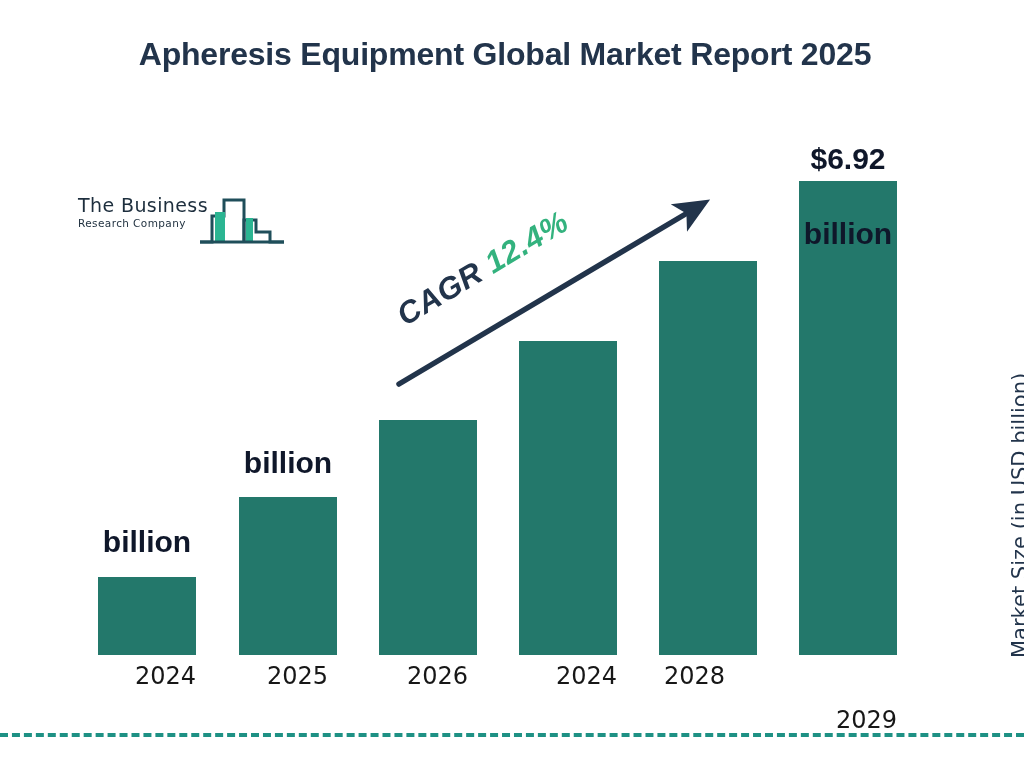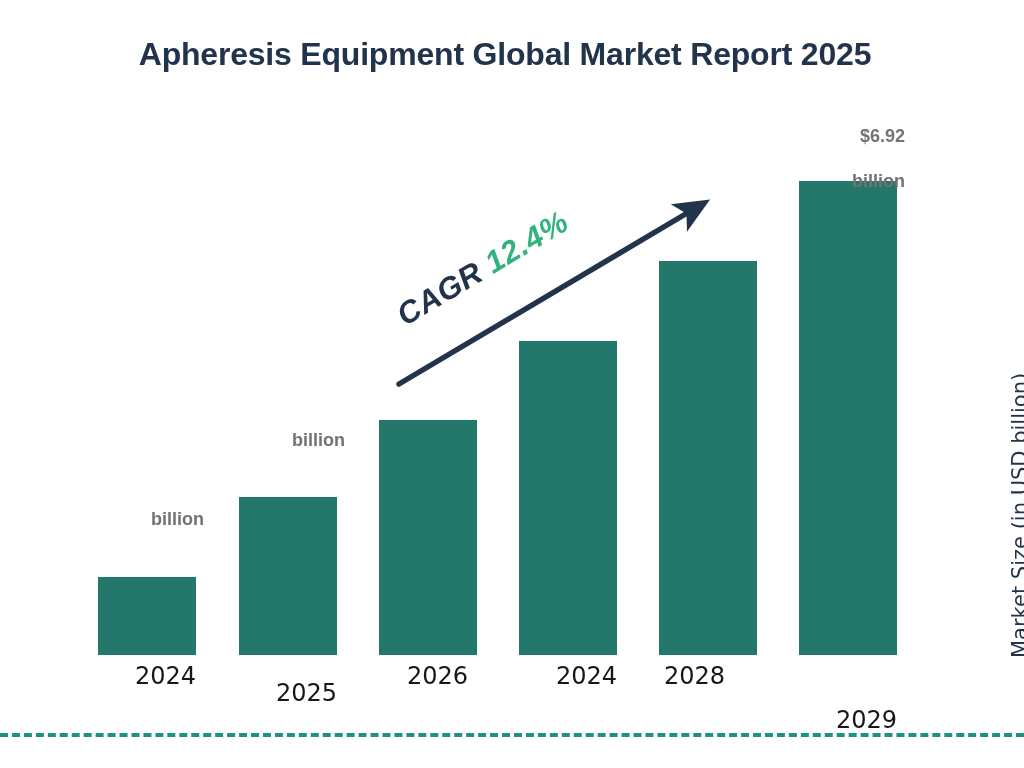--- a/index.html
+++ b/index.html
@@ -46,24 +46,24 @@
   .plot{
     position:absolute;
     left:0; top:0; width:1024px; height:768px;
   }
   .bar{
     position:absolute;
     background:#23786B;
   }
   .bar-label{
     position:absolute;
-    text-align:right;
-    font-size:18px;
+    text-align:center;
+    font-size:30px;
     font-weight:bold;
-    color:#737373;
+    color:#0f172a;
     line-height:1.25;
     white-space:pre-line;
   }
   .tick-label{
     position:absolute;
     text-align:right;
     font-size:24px;
     color:#171717;
     font-family:"DejaVu Sans", sans-serif;
     top:662px;
@@ -110,20 +110,33 @@
     border-top:4px dashed #1E9184;
   }
 </style>
 </head>
 <body>
 
 <div id="canvas">
 
   <div class="chart-title">Apheresis Equipment Global Market Report 2025</div>
 
+  <div class="logo">
+    <div class="logo-text">
+      <div class="logo-line1">The Business</div>
+      <div class="logo-line2">Research Company</div>
+    </div>
+    <svg class="logo-mark" width="88" height="62" viewBox="0 0 88 62">
+      <path d="M2 52 H14 V26 H26 V10 H46 V52" fill="none" stroke="#1F4E5A" stroke-width="3"></path>
+      <path d="M46 52 V30 H58 V42 H72 V52 H86" fill="none" stroke="#1F4E5A" stroke-width="3"></path>
+      <rect x="17" y="22" width="10" height="30" fill="#2BB592"></rect>
+      <rect x="48" y="28" width="7" height="24" fill="#2BB592"></rect>
+      <path d="M2 52 H86" fill="none" stroke="#1F4E5A" stroke-width="3"></path>
+    </svg>
+  </div>
 
   <div class="plot">
 
     <div class="bar" style="left:98px;top:577px;width:98px;height:78px;"></div>
     <div class="bar" style="left:239px;top:497px;width:98px;height:158px;"></div>
     <div class="bar" style="left:379px;top:420px;width:98px;height:235px;"></div>
     <div class="bar" style="left:519px;top:341px;width:98px;height:314px;"></div>
     <div class="bar" style="left:659px;top:261px;width:98px;height:394px;"></div>
     <div class="bar" style="left:799px;top:181px;width:98px;height:474px;"></div>
 
@@ -134,21 +147,21 @@
     <div class="bar-label" style="left:231px;top:406px;width:114px;">
       <div>billion</div>
     </div>
 
     <div class="bar-label" style="left:791px;top:102px;width:114px;">
       <div>$6.92</div>
       <div>billion</div>
     </div>
 
     <div class="tick-label" style="left:98px;">2024</div>
-    <div class="tick-label" style="left:239px;margin-top:17px;">2025</div>
+    <div class="tick-label" style="left:230px;">2025</div>
     <div class="tick-label" style="left:370px;">2026</div>
     <div class="tick-label" style="left:519px;">2024</div>
     <div class="tick-label" style="left:627px;">2028</div>
     <div class="tick-label" style="left:799px;margin-top:44px;">2029</div>
   </div>
 
   <svg class="arrow-svg" viewBox="0 0 1024 768">
     <defs>
       <marker id="ah" markerWidth="7" markerHeight="7" refX="3.2" refY="3.2" orient="auto">
         <path d="M0,0.3 L6.6,3.2 L0,6.1 L1.6,3.2 Z" fill="#22344B"></path>

